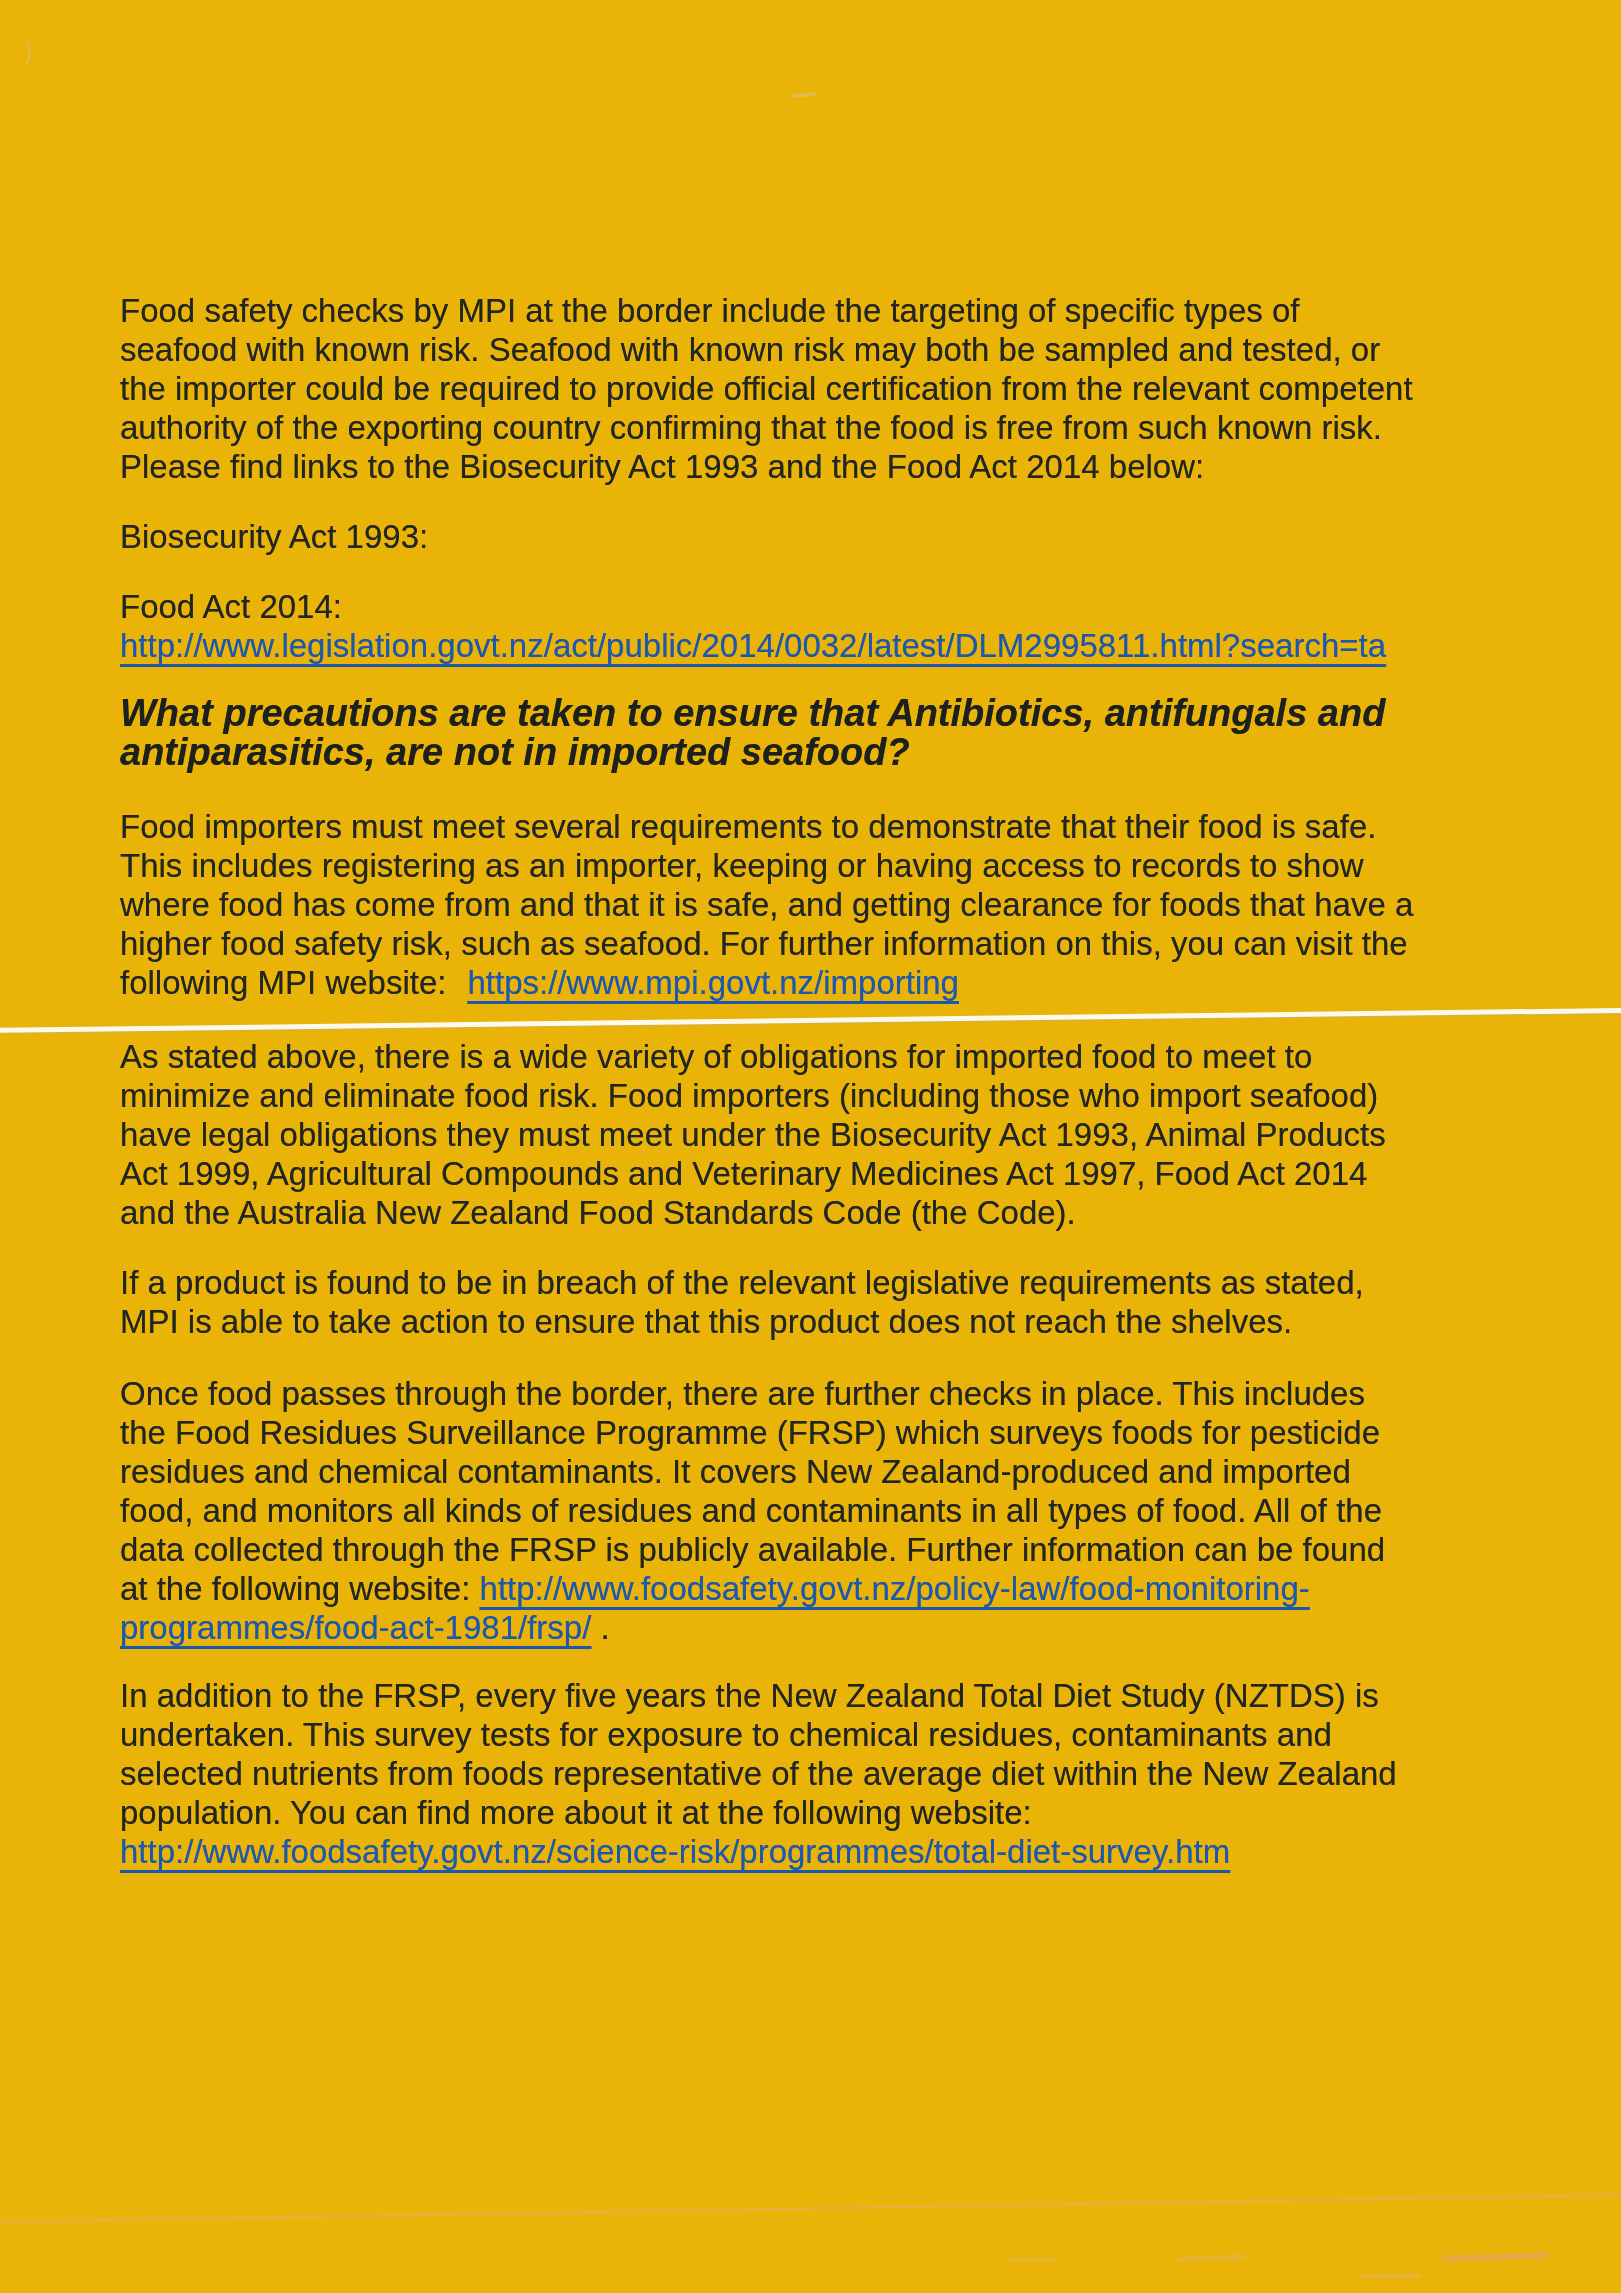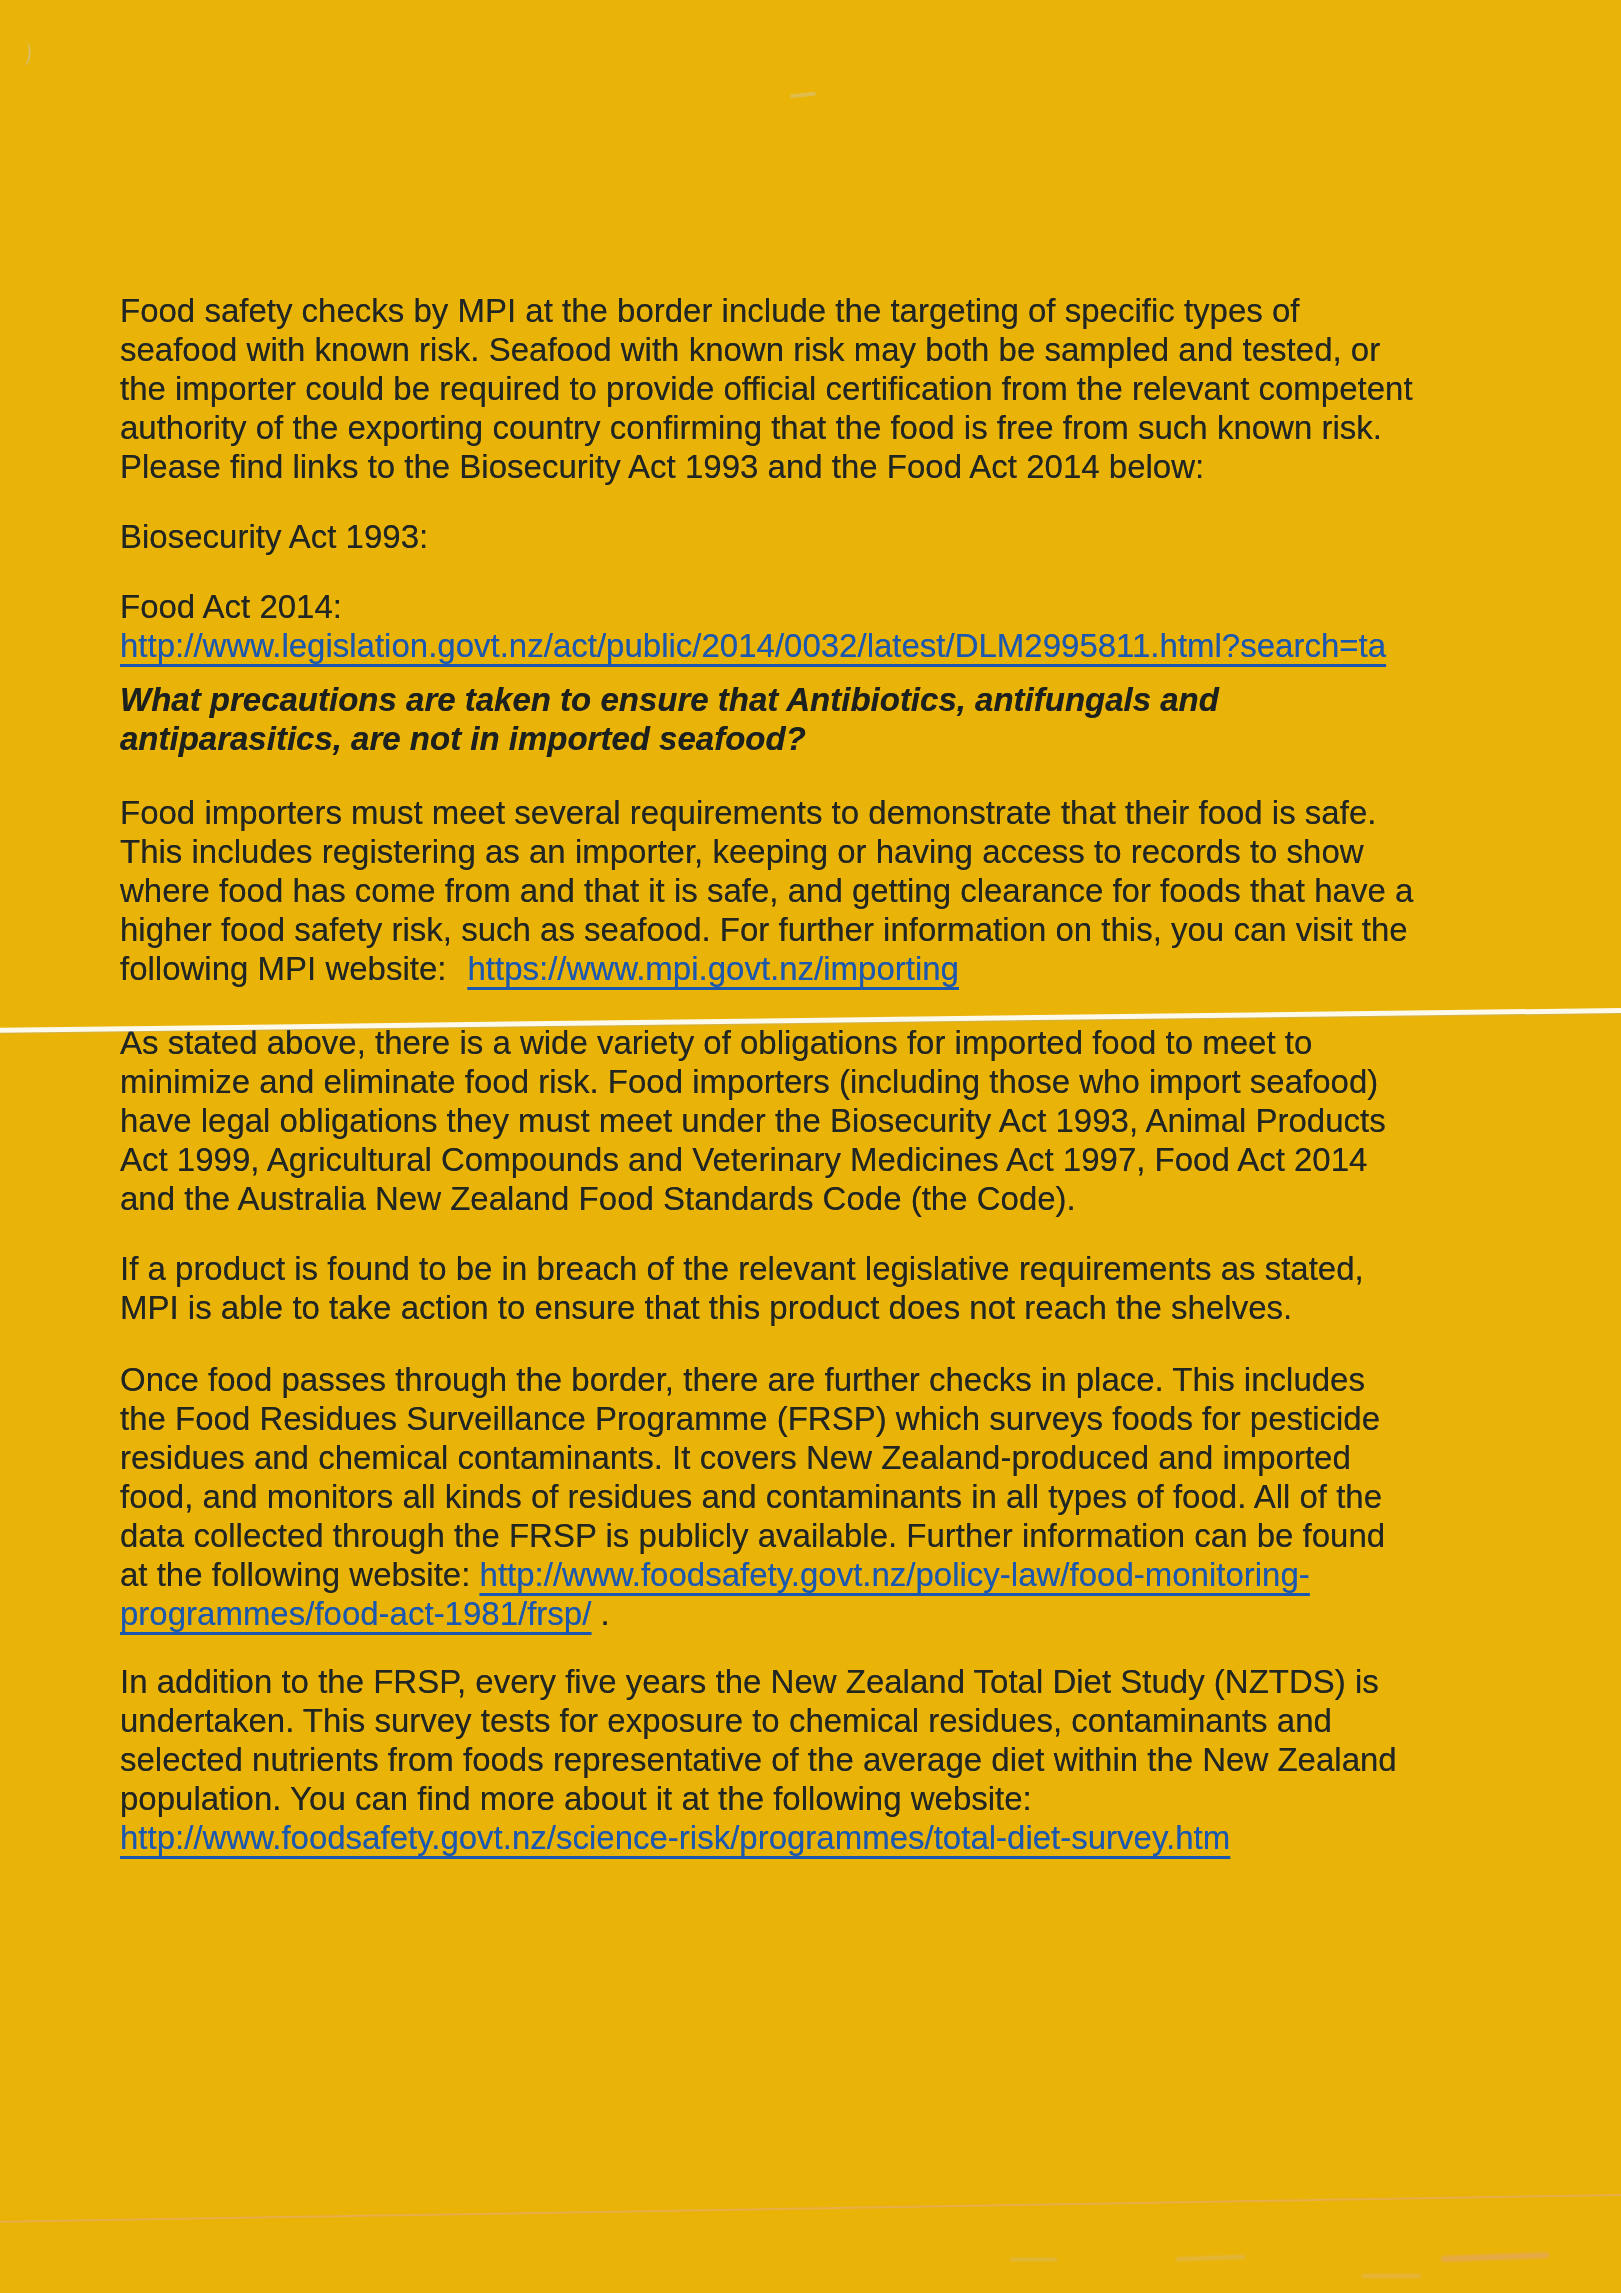--- a/index.html
+++ b/index.html
@@ -26,29 +26,29 @@
     width: 1294px;
     font-size: 33px;
     line-height: 39px;
     color: #212622;
     text-shadow: 0 0 0.6px rgba(33, 38, 34, 0.65);
   }
   .para, .block, .heading {
     margin: 0;
     padding: 0;
   }
-  .mb23 { margin-bottom: 15px; }
+  .mb23 { margin-bottom: 29px; }
   .mb30 { margin-bottom: 29px; }
   .mb32 { margin-bottom: 31px; }
   .mb34 { margin-bottom: 33px; margin-top: 29px; }
   .mb36 { margin-bottom: 35px; }
   .heading {
     font-weight: bold;
     font-style: italic;
-    font-size: 33px;
+    font-size: 38px;
     line-height: 39px;
     color: #1d211e;
   }
   .doc-link {
     color: #1c58ae;
     text-decoration: underline;
     text-decoration-thickness: 2.9px;
     text-underline-offset: 6.9px;
     text-shadow: 0 0 0.6px rgba(28, 88, 174, 0.65);
     cursor: pointer;

